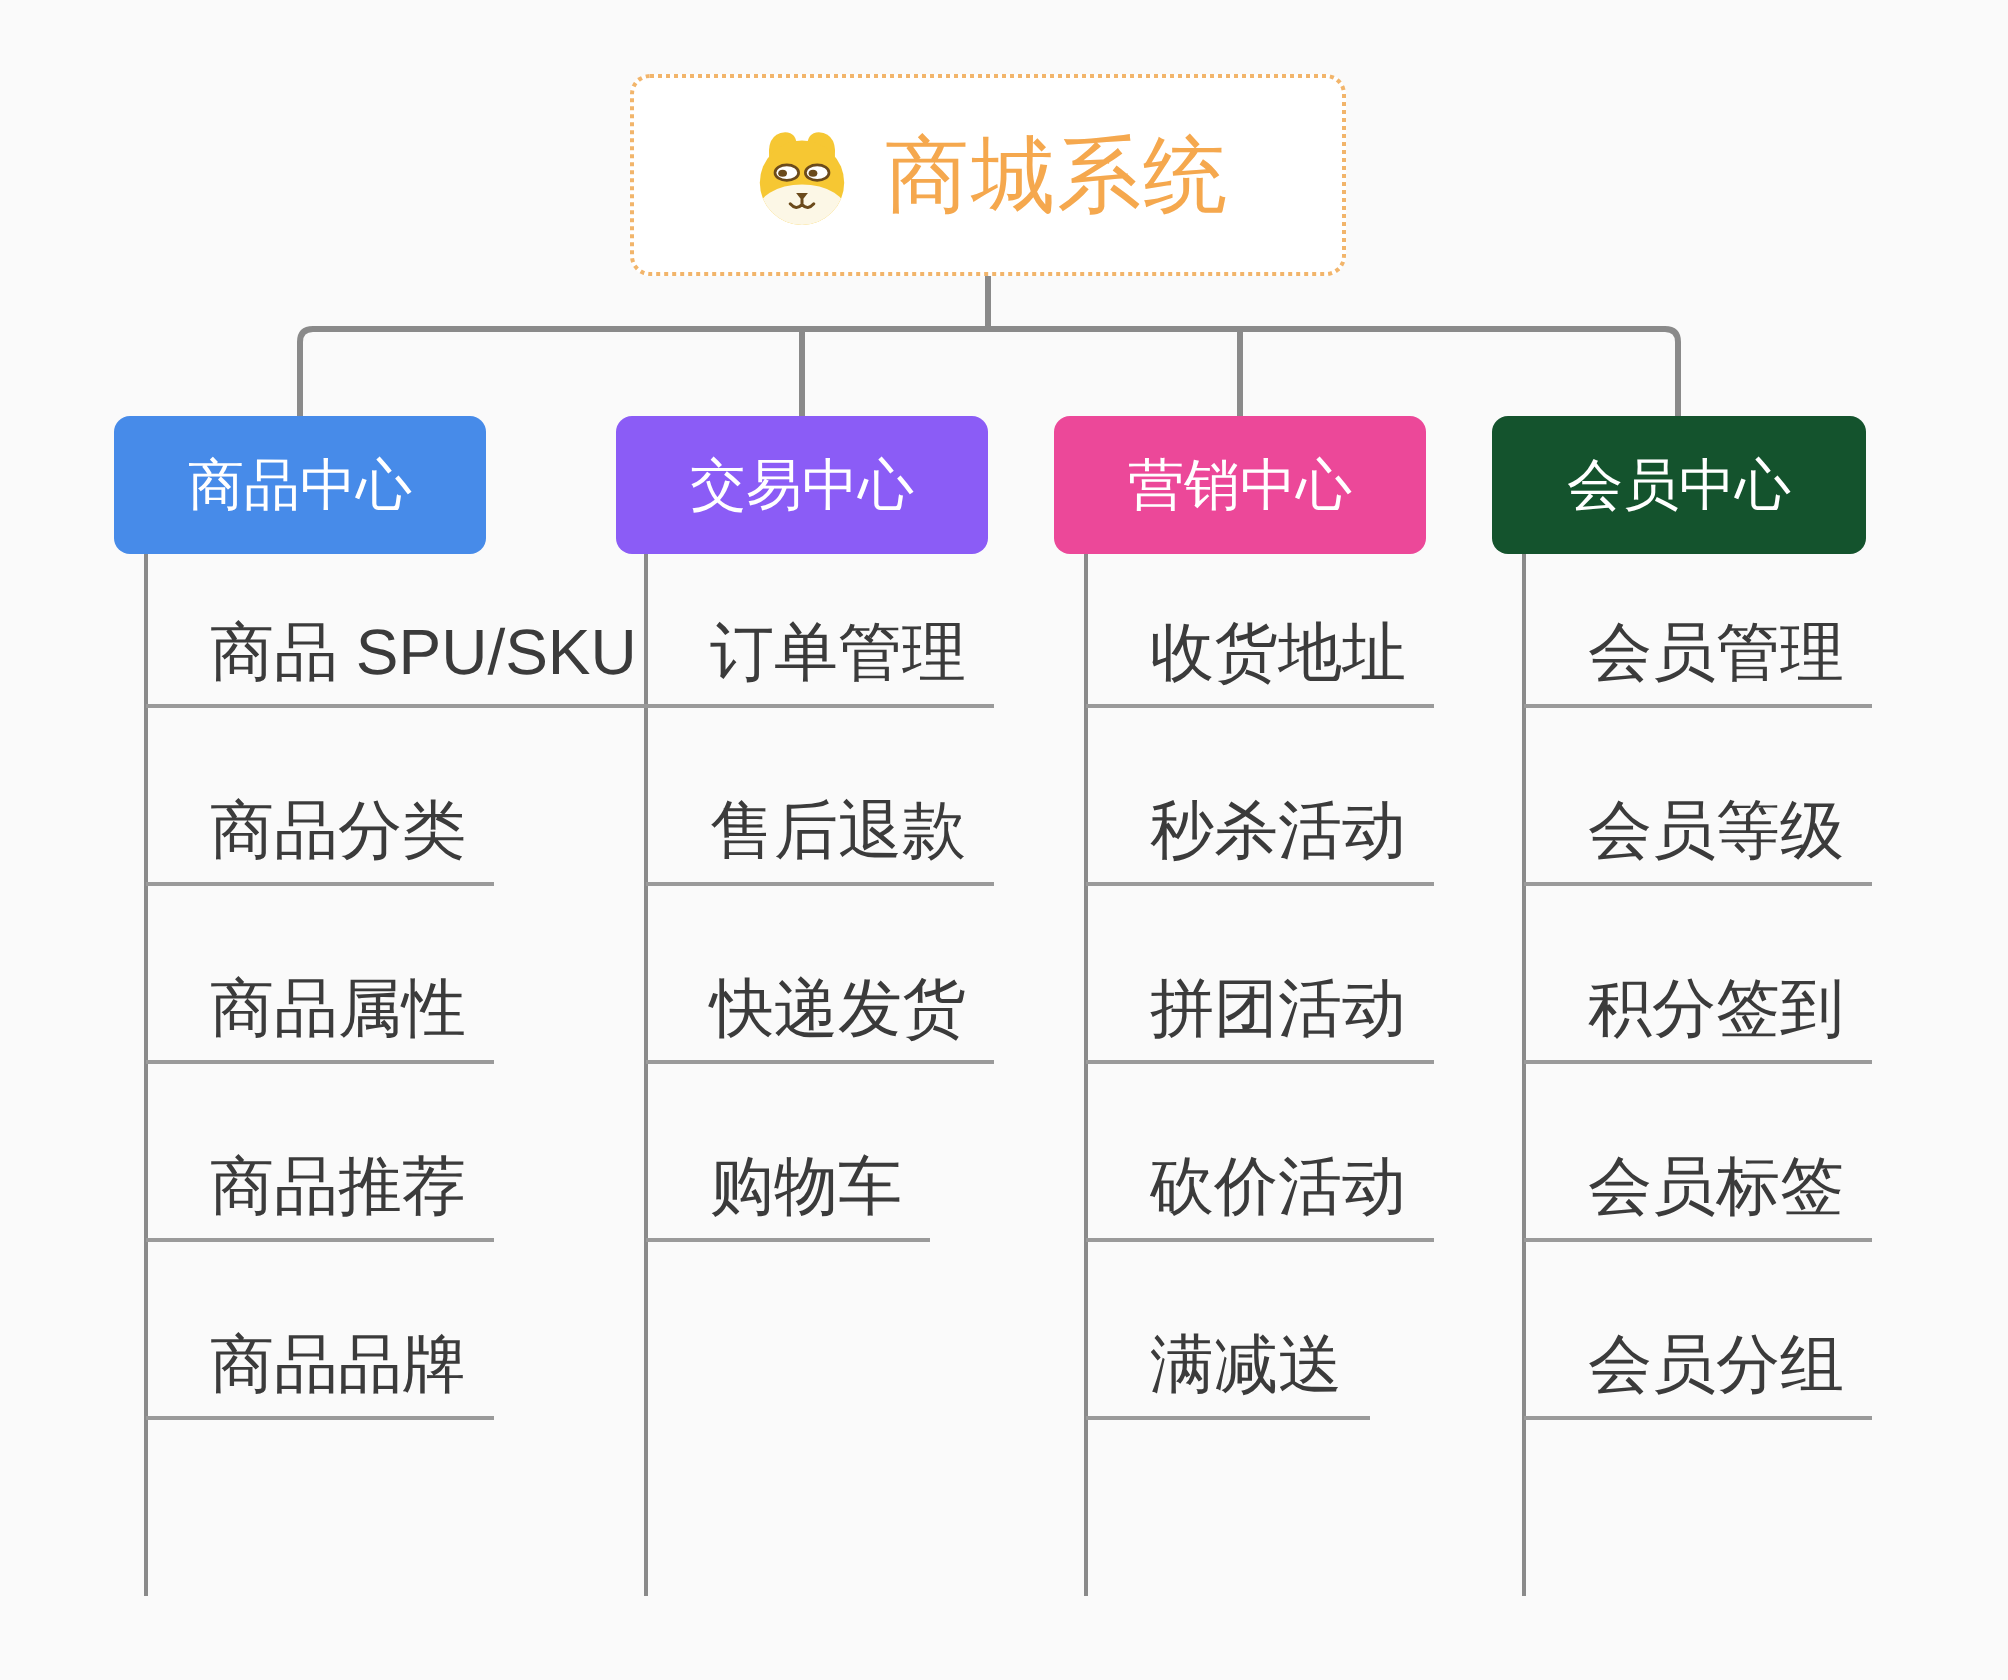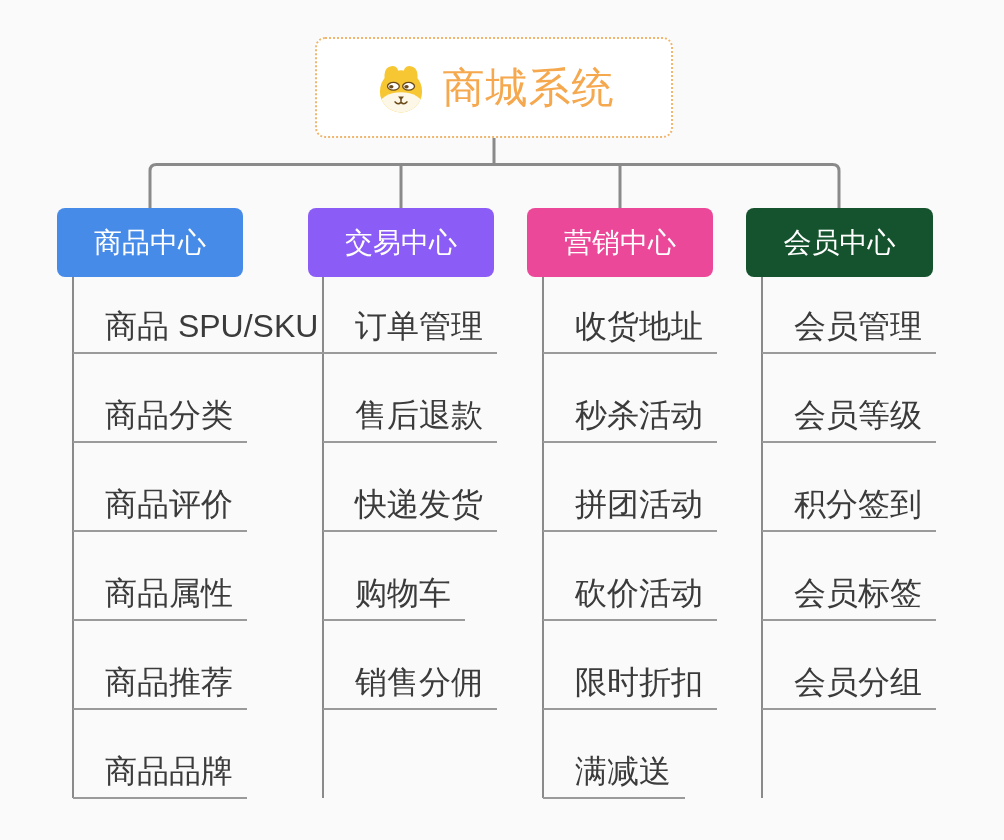--- a/index.html
+++ b/index.html
@@ -97,23 +97,20 @@
 </div>
 
 <div class="col col0">
   <div class="item">
       <span>商品 SPU/SKU</span>
     </div>
   <div class="item">
       <span>商品分类</span>
     </div>
   <div class="item">
-      <span>商品评价</span>
-    </div>
-  <div class="item">
       <span>商品属性</span>
     </div>
   <div class="item">
       <span>商品推荐</span>
     </div>
   <div class="item">
       <span>商品品牌</span>
     </div>
 </div>
 
@@ -123,40 +120,34 @@
     </div>
   <div class="item">
       <span>售后退款</span>
     </div>
   <div class="item">
       <span>快递发货</span>
     </div>
   <div class="item">
       <span>购物车</span>
     </div>
-  <div class="item">
-      <span>销售分佣</span>
-    </div>
 </div>
 
 <div class="col col2">
   <div class="item">
       <span>收货地址</span>
     </div>
   <div class="item">
       <span>秒杀活动</span>
     </div>
   <div class="item">
       <span>拼团活动</span>
     </div>
   <div class="item">
       <span>砍价活动</span>
-    </div>
-  <div class="item">
-      <span>限时折扣</span>
     </div>
   <div class="item">
       <span>满减送</span>
     </div>
 </div>
 
 <div class="col col3">
   <div class="item">
       <span>会员管理</span>
     </div>

